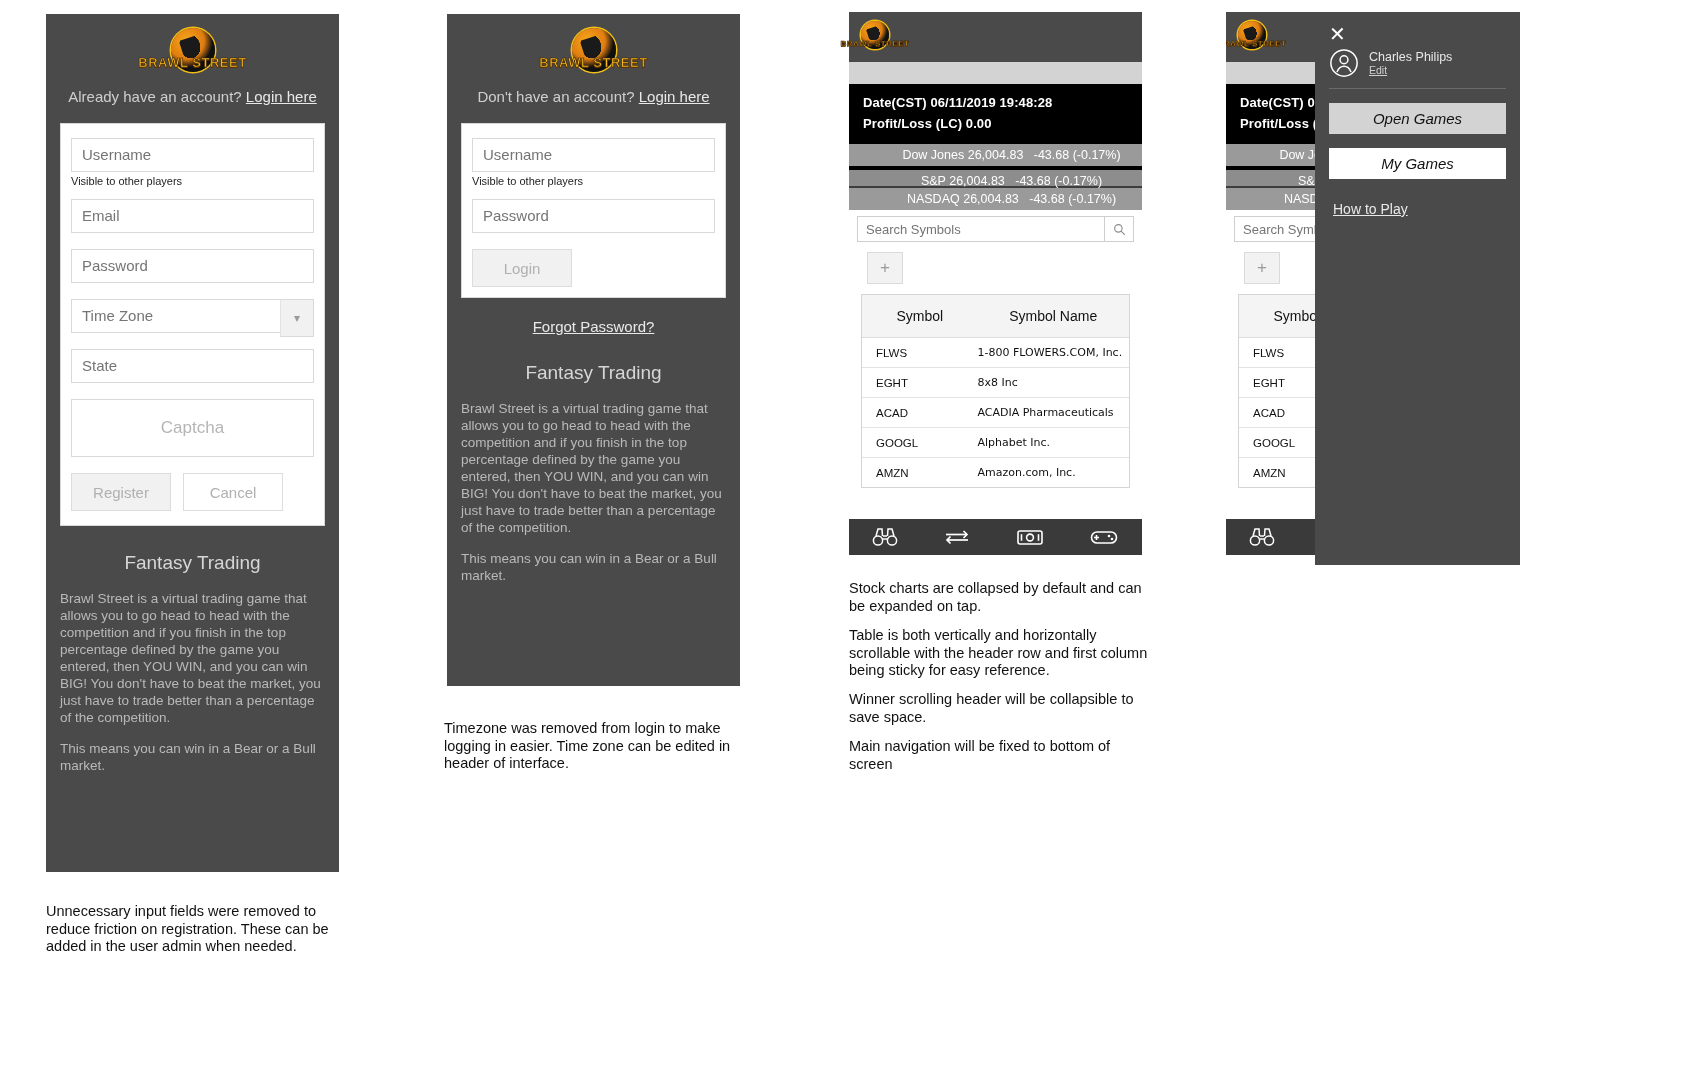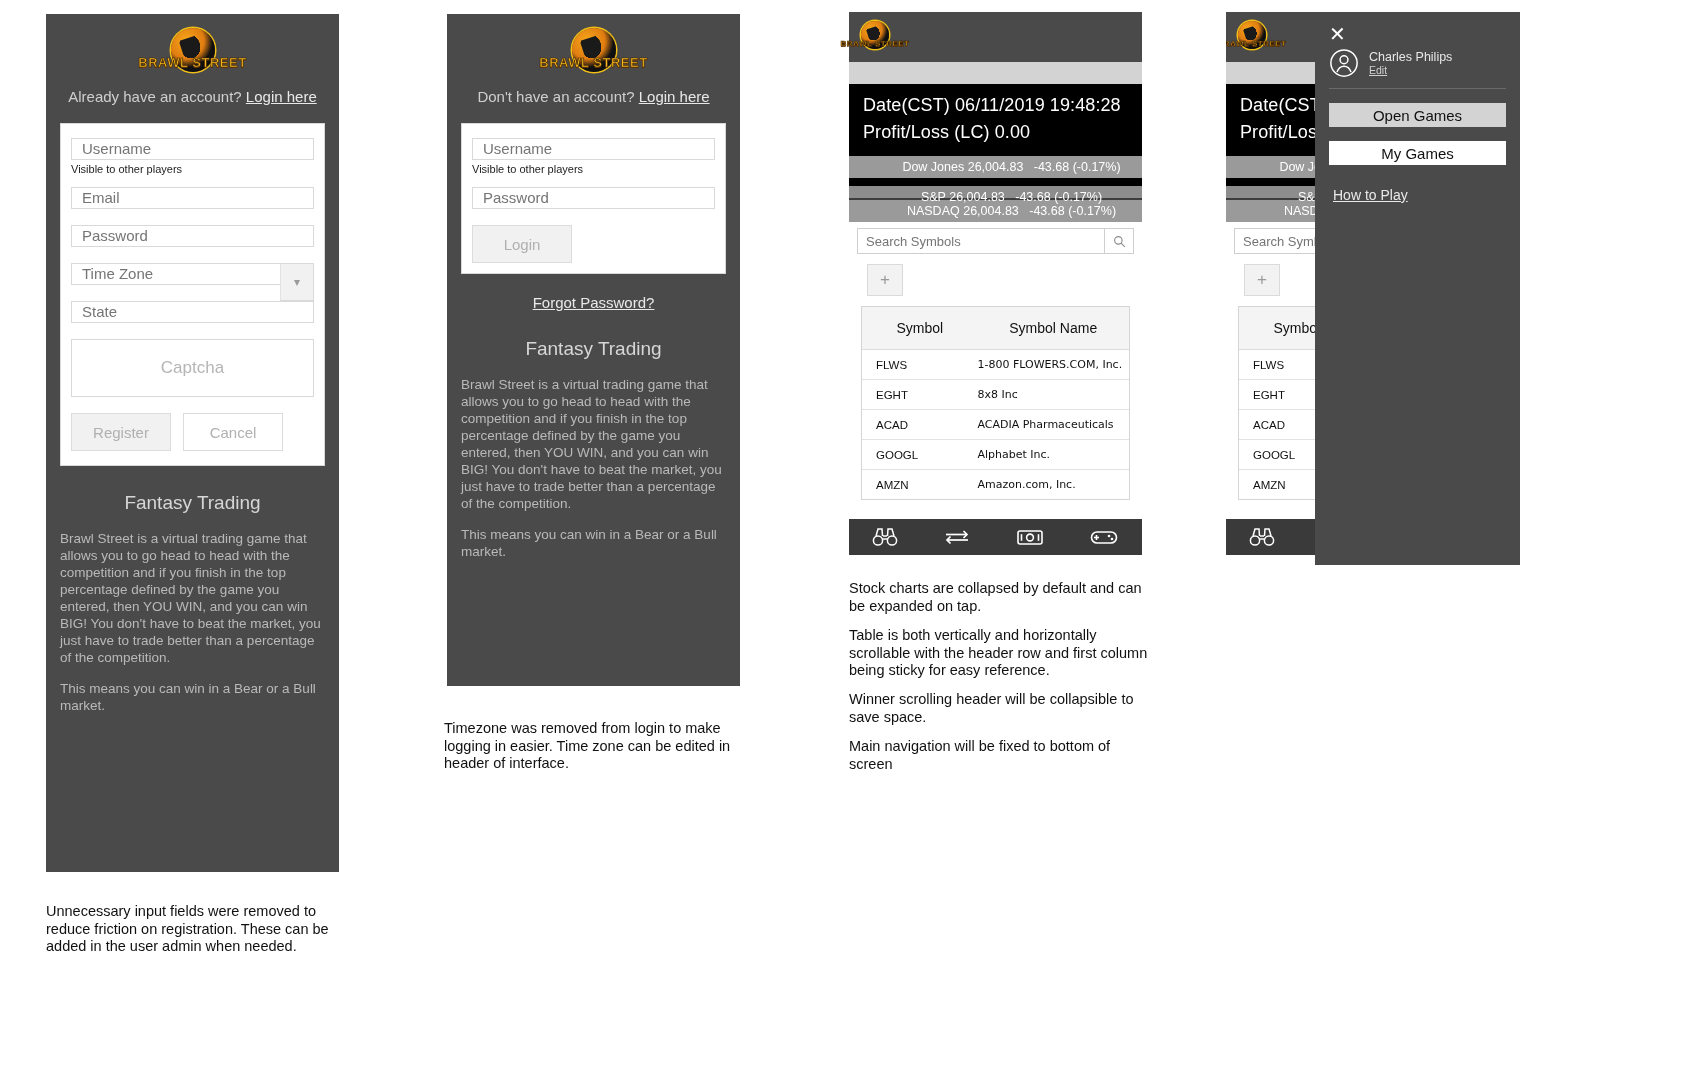--- a/index.html
+++ b/index.html
@@ -53,21 +53,21 @@
   }
   .acct-line a { color: #e8e8e8; text-decoration: underline; }
 
   .white-card {
     background: #ffffff;
     border: 1px solid #d8d8d8;
     margin: 18px 14px 0 14px;
     padding: 14px 10px 14px 10px;
   }
   .fld {
-    display: block; width: 100%; height: 22px;
+    display: block; width: 100%; height: 34px;
     border: 1px solid #d9d9d9; background: #fff;
     color: #a21caf; font-size: 15px;
     padding: 0 10px; line-height: 36px;
     font-family: "Liberation Sans", sans-serif;
     margin-bottom: 16px;
     outline: none;
   }
   .fld-hint {
     font-size: 11px; color: #222; margin: -13px 0 12px 0;
   }
@@ -111,28 +111,28 @@
   .note {
     position: absolute;
     color: #111; font-size: 14.5px; line-height: 17.5px;
   }
 
   
   .appbar { height: 50px; background: #4a4a4a; display:flex; align-items:center; padding-left:12px; }
   .subbar { height: 22px; background: #d3d3d3; }
   .statusblk { background: #000; padding: 8px 0 10px 0; }
   .statusblk div {
-    color: #fff; font-size: 18px; font-weight: normal; padding: 3px 13px 3px 14px;
+    color: #fff; font-size: 13px; font-weight: bold; padding: 3px 13px 3px 14px;
     letter-spacing: .1px;
   }
   .ticker {
     height: 22px; line-height: 22px; color: #fff; font-size: 12.5px;
     text-align: center; background: #9a9a9a; padding-left: 32px;
   }
-  .ticker.alt { background: #8d8d8d; border-top: 8px solid #000000; border-bottom: 2px solid #3d3d3d; }
+  .ticker.alt { background: #8d8d8d; border-top: 4px solid #000000; border-bottom: 2px solid #3d3d3d; }
   .searchrow { display:flex; margin: 6px 8px 0 8px; }
   .searchrow input {
     flex: 1; height: 26px; border: 1px solid #cfcfcf; border-right: none;
     background: #fff; color: #b3b3b3; font-size: 13px; padding: 0 8px;
     font-family: "Liberation Sans", sans-serif; outline: none;
   }
   .searchbtn {
     width: 30px; height: 26px; background: #fff; border: 1px solid #cfcfcf;
     display:flex; align-items:center; justify-content:center; cursor:pointer;
   }
@@ -171,22 +171,22 @@
   .drawer-close {
     color:#fff; font-size: 20px; line-height: 1; padding: 12px 0 0 14px; cursor:pointer;
     width: 32px;
   }
   .drawer-user { display:flex; align-items:center; padding: 4px 14px 0 14px; }
   .avatar-ic { width: 30px; height: 30px; flex: 0 0 30px; }
   .drawer-uname { color: #e7e7e7; font-size: 12.5px; }
   .drawer-edit { color: #cfcfcf; font-size: 10.5px; text-decoration: underline; display:block; }
   .drawer-sep { height: 1px; background: #6a6a6a; margin: 10px 14px 0 14px; }
   .drawer-btn {
-    margin: 14px 14px 0 14px; height: 24px; display:flex; align-items:center;
-    justify-content:center; font-size: 15px; color:#111; cursor:pointer;
+    margin: 14px 14px 0 14px; height: 31px; display:flex; align-items:center;
+    justify-content:center; font-size: 15px; color:#111; cursor:pointer;font-style:italic;
   }
   .drawer-btn.grey { background:#d3d3d3; }
   .drawer-btn.white { background:#fff; }
   .drawer-how {
     margin: 22px 0 0 18px; color:#e9e9e9; font-size: 14px; text-decoration: underline; cursor:pointer;
   }
 </style>
 </head>
 <body>
 

